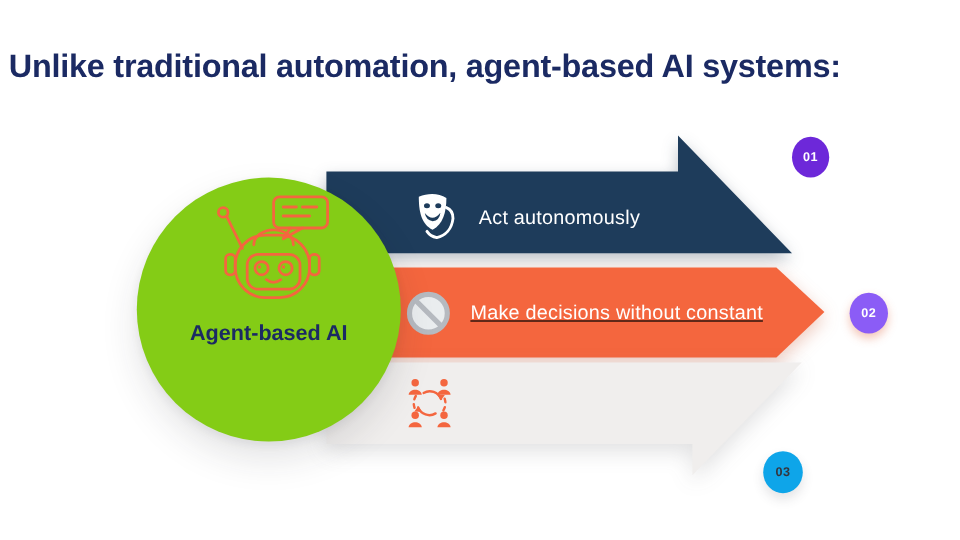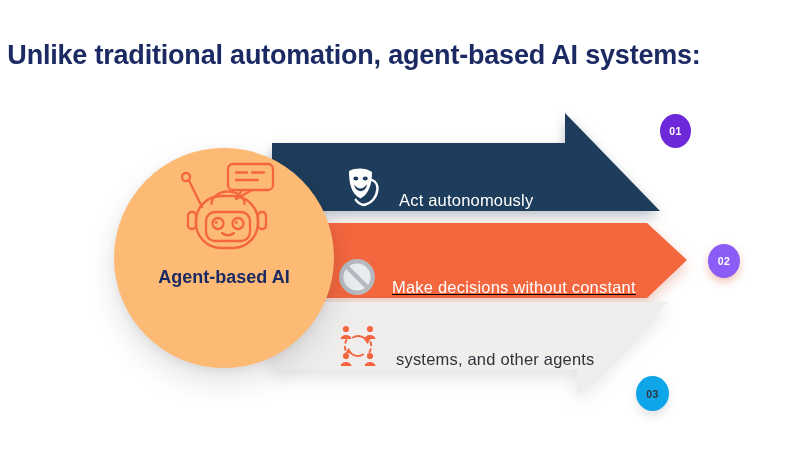--- a/index.html
+++ b/index.html
@@ -18,33 +18,33 @@
   }
 
   .arrows-svg{position:absolute;left:0;top:0;}
   .shadow-navy{filter:drop-shadow(0 5px 6px rgba(25,45,70,0.30));}
   .shadow-orange{filter:drop-shadow(0 5px 7px rgba(200,80,40,0.30));}
   .shadow-gray{filter:drop-shadow(0 6px 9px rgba(60,60,70,0.16));}
 
   .hub-circle{
     position:absolute;left:114px;top:148px;width:220px;height:220px;
     border-radius:50%;
-    background:#fdba74;
+    background:#84cc16;
     box-shadow:0 14px 30px rgba(40,40,50,0.13), 0 3px 8px rgba(40,40,50,0.07);
     z-index:10;
   }
   .hub-icon{position:absolute;left:50px;top:14px;}
   .hub-label{
     position:absolute;left:0;top:118px;width:220px;
     text-align:center;font-size:18px;font-weight:700;line-height:22px;
     color:#1b2a63;
   }
 
   .step-row{
-    position:absolute;display:flex;align-items:flex-end;gap:14px;z-index:5;
+    position:absolute;display:flex;align-items:center;gap:14px;z-index:5;
   }
   .row-1{left:341px;top:153px;height:58px;}
   .row-2{left:336px;top:224px;height:74px;text-decoration:underline;}
   .row-3{left:334px;top:302px;height:68px;}
   .step-icon{flex:0 0 auto;display:block;}
   .step-text{font-size:16.5px;line-height:22px;font-weight:500;letter-spacing:0.2px;}
   .text-light{color:#ffffff;}
   .text-dark{color:#33323b;}
 
   .badge{
@@ -121,21 +121,20 @@
       <g stroke="#f4663f" stroke-width="2" fill="none" stroke-linecap="round">
         <path d="M19,15.5 A10,10 0 0 1 33.5,20.5"></path>
         <path d="M29,32.5 A10,10 0 0 1 14.5,27.5"></path>
         <path d="M12.5,18 A11.5,11.5 0 0 0 12.5,30" stroke-dasharray="3 4"></path>
         <path d="M35.5,30 A11.5,11.5 0 0 0 35.5,18" stroke-dasharray="3 4"></path>
       </g>
       <path d="M33.5,21.5 l3.2,-4.4 l-6.6,-0.4 z" fill="#f4663f"></path>
       <path d="M14.5,26.5 l-3.2,4.4 l6.6,0.4 z" fill="#f4663f"></path>
     </svg>
     <div class="step-text text-dark">
-      <div>systems, and other agents</div>
     </div>
   </div>
 
   <div class="badge badge-1">01</div>
   <div class="badge badge-2">02</div>
   <div class="badge badge-3">03</div>
 
   <div class="hub-circle">
     <svg class="hub-icon" width="120" height="96" viewBox="0 0 120 96">
       <g fill="none" stroke="#f4663f" stroke-width="2.3" stroke-linecap="round" stroke-linejoin="round">

